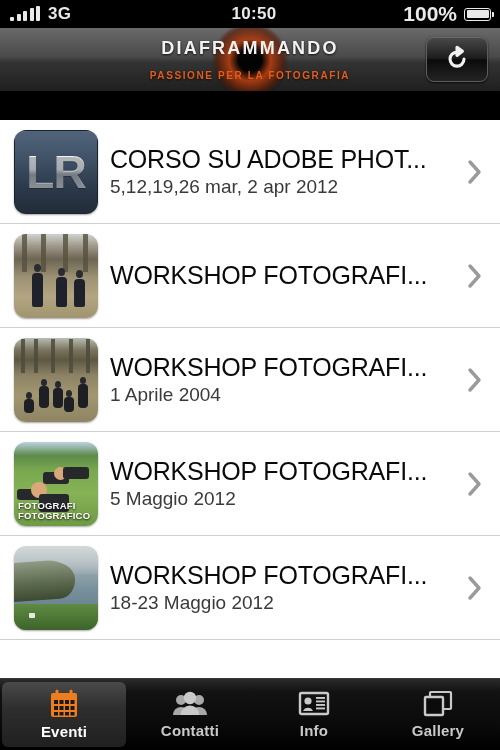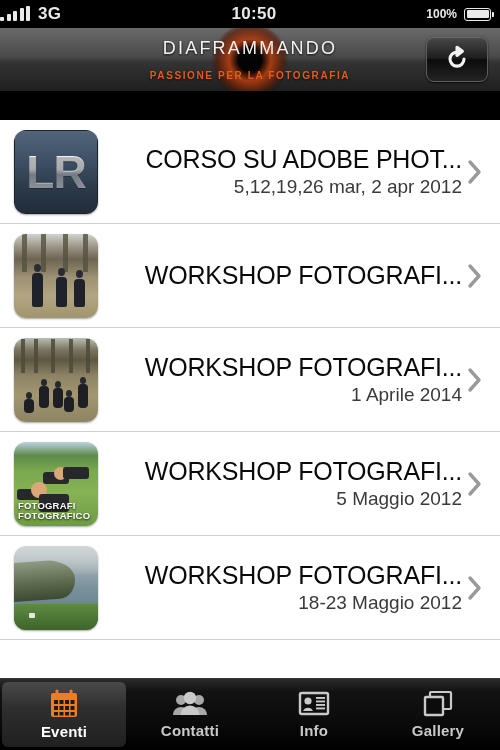--- a/index.html
+++ b/index.html
@@ -10,38 +10,38 @@
     background: #ffffff;
     overflow: hidden;
   }
   .phone { position: relative; width: 500px; height: 750px; background: #fff; }
 
   
   .statusbar {
     position: relative; height: 28px; background: #000;
     display: flex; align-items: center; color: #e9e9e9;
   }
-  .sb-left { display: flex; align-items: center; gap: 8px; }
+  .sb-left { display: flex; align-items: center; gap: 8px; padding-left: 10px; }
   .sig { display: flex; align-items: flex-end; gap: 2.5px; height: 14px; }
   .sig i { display: block; width: 4px; background: #e9e9e9; border-radius: 1px; }
   .sig i:nth-child(1) { height: 4px; }
   .sig i:nth-child(2) { height: 7px; }
   .sig i:nth-child(3) { height: 10px; }
   .sig i:nth-child(4) { height: 13px; }
   .sig i:nth-child(5) { height: 15px; }
   .sb-carrier { font-size: 17px; font-weight: bold; letter-spacing: .2px; }
   .sb-time {
     position: absolute; left: 0; right: 0; text-align: center;
     font-size: 17px; font-weight: bold; letter-spacing: .3px; padding-left: 8px;
   }
   .sb-right {
     margin-left: auto; padding-right: 9px;
     display: flex; align-items: center; gap: 7px;
   }
-  .sb-batt-pct { font-size: 12px; font-weight: bold; }
+  .sb-batt-pct { font-size: 21px; font-weight: bold; }
   .batt {
     position: relative; width: 27px; height: 13px;
     border: 1.5px solid #e9e9e9; border-radius: 3px; padding: 1.5px;
   }
   .batt::after {
     content: ""; position: absolute; right: -4px; top: 3.5px;
     width: 2.5px; height: 5px; background: #e9e9e9; border-radius: 0 1px 1px 0;
   }
   .batt span { display: block; height: 100%; width: 100%; background: #e9e9e9; border-radius: 1px; }
 
@@ -59,21 +59,21 @@
   }
   .aperture {
     position: absolute; left: 50%; top: 50%;
     transform: translate(-50%,-50%);
     width: 74px; height: 74px; border-radius: 50%;
     background:
       radial-gradient(circle at 50% 50%, rgba(0,0,0,.85) 22%, rgba(199,70,20,.85) 40%, rgba(120,40,12,.55) 62%, rgba(0,0,0,0) 74%);
     opacity: .95;
   }
   .logo-title {
-    position: relative; font-size: 18px; font-weight: normal; color: #f2f2f2;
+    position: relative; font-size: 18px; font-weight: bold; color: #f2f2f2;
     letter-spacing: 2.2px;
   }
   .logo-sub {
     position: relative; margin-top: 14px;
     font-size: 10px; font-weight: bold; color: #e35d1e;
     letter-spacing: 1.6px;
     text-align: right;
   }
   .refresh-btn {
     position: absolute; right: 12px; top: 8px;
@@ -96,21 +96,21 @@
   .row {
     position: relative; display: flex; align-items: center;
     height: 104px; padding: 0 12px 0 14px;
     border-bottom: 1px solid #cfcfcf; background: #fff; cursor: pointer;
   }
   .thumb {
     flex: 0 0 auto; width: 84px; height: 84px; border-radius: 12px;
     overflow: hidden; position: relative;
     box-shadow: 0 1px 2px rgba(0,0,0,.35);
   }
-  .row-text { flex: 1 1 auto; min-width: 0; padding-left: 0; text-align: right; }
+  .row-text { flex: 1 1 auto; min-width: 0; padding-left: 12px; }
   .row-title {
     font-size: 25px; color: #0a0a0a; letter-spacing: -.2px;
     white-space: nowrap; overflow: hidden; line-height: 1.08;
   }
   .row-sub {
     margin-top: 4px; font-size: 19px; color: #3a3a3a;
     white-space: nowrap; overflow: hidden; line-height: 1.1;
   }
   .chev { flex: 0 0 auto; width: 26px; display: flex; justify-content: center; }
 
@@ -274,21 +274,21 @@
           <span class="tree" style="left:86%"></span>
           <span class="p" style="left:12%;bottom:10%;height:14px"></span>
           <span class="p" style="left:30%;height:22px"></span>
           <span class="p" style="left:46%;height:20px"></span>
           <span class="p" style="left:60%;bottom:11%;height:15px"></span>
           <span class="p" style="left:76%;height:24px"></span>
         </div>
       </div>
       <div class="row-text">
         <div class="row-title">WORKSHOP FOTOGRAFI...</div>
-        <div class="row-sub">1 Aprile 2014</div>
+        <div class="row-sub">1 Aprile 2004</div>
       </div>
       <div class="chev">
         <svg width="16" height="26" viewBox="0 0 16 26">
           <path d="M3 3 L12 13 L3 23" fill="none" stroke="#9a9a9a" stroke-width="3.4" stroke-linecap="round" stroke-linejoin="round"></path>
         </svg>
       </div>
     </div>
 
     <div class="row">
       <div class="thumb">

